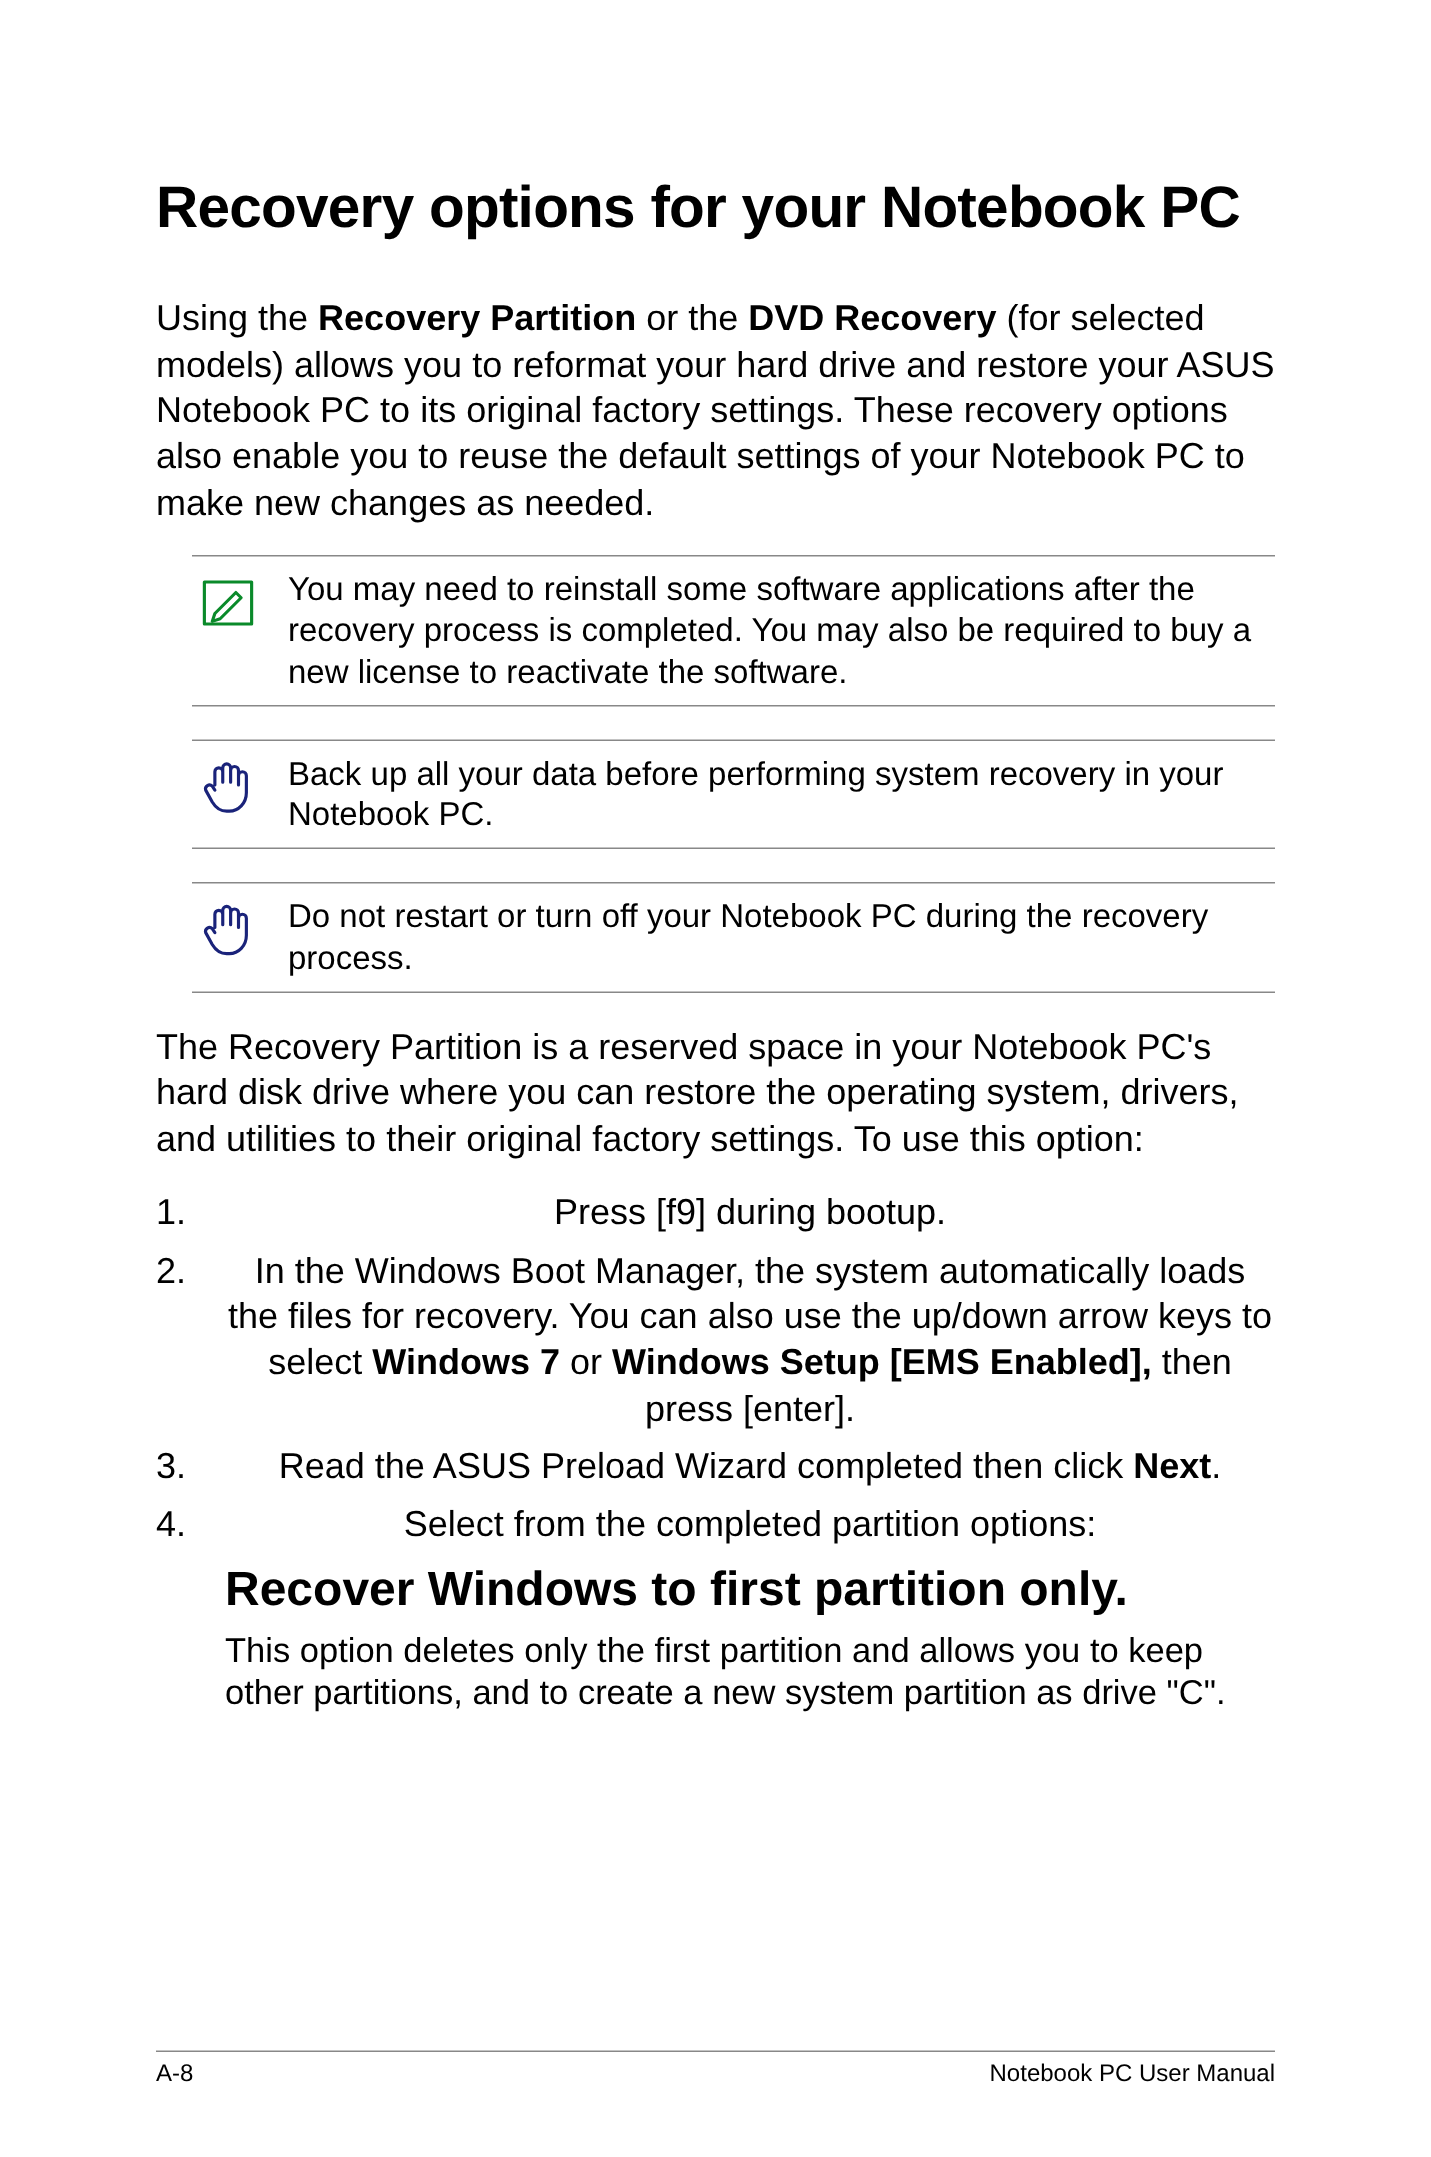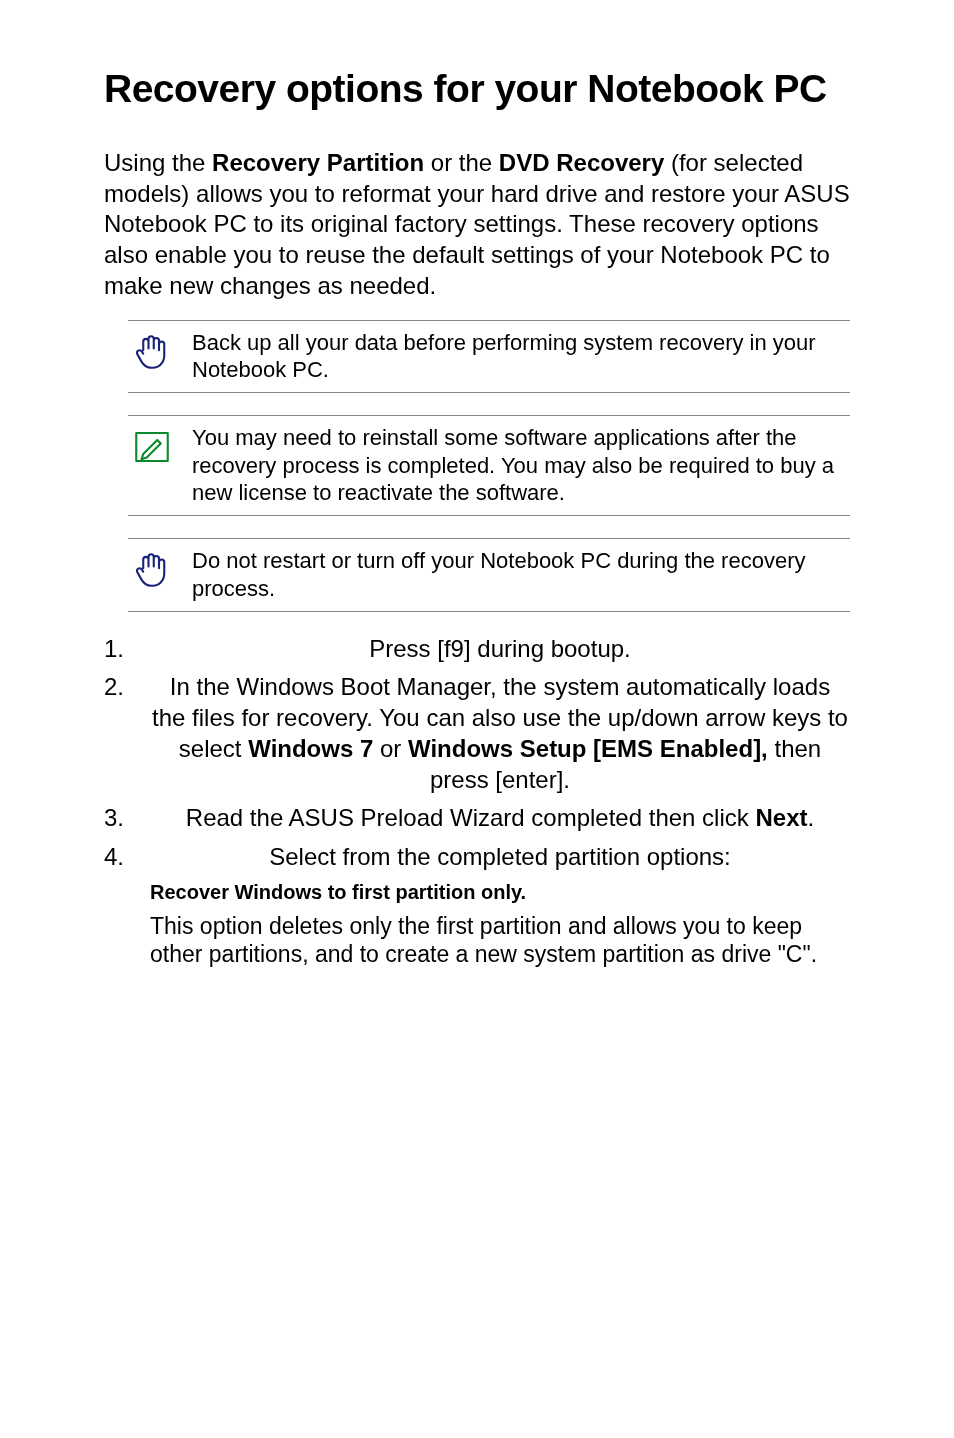--- a/index.html
+++ b/index.html
@@ -1,83 +1,88 @@
 <!DOCTYPE html>
 <html><head>
 <meta charset="utf-8">
 <style>
   * { margin: 0; padding: 0; box-sizing: border-box; }
   html, body { width: 954px; height: 1438px; background: #fff; font-family: "Segoe UI", "Helvetica Neue", Arial, sans-serif; color: #000; }
-  .page { padding: 66px 104px 40px 104px; position: relative; height: 100%; }
+  .page { padding: 116px 104px 40px 104px; position: relative; height: 100%; }
   h1 { font-size: 39px; font-weight: 700; line-height: 1.18; letter-spacing: -0.5px; margin-bottom: 36px; }
   .intro { font-size: 24px; line-height: 1.28; margin-bottom: 14px; }
   .intro strong { font-weight: 700; }
   .note-block { display: flex; align-items: flex-start; margin: 18px 0 22px 24px; border-top: 1px solid #888; border-bottom: 1px solid #888; padding: 8px 0; }
   .note-icon { width: 48px; flex: 0 0 48px; display: flex; justify-content: center; padding-top: 2px; }
   .note-icon svg { width: 42px; height: 42px; }
   .note-text { font-size: 22px; line-height: 1.26; padding-left: 16px; flex: 1; }
   h2 { font-size: 28px; font-weight: 700; margin-top: 8px; margin-bottom: 14px; }
   .body-p { font-size: 24px; line-height: 1.28; margin-bottom: 18px; }
   ol.steps { list-style: none; counter-reset: step; margin-left: 0; }
   ol.steps > li { font-size: 24px; line-height: 1.28; margin-bottom: 8px; padding-left: 46px; position: relative; text-align: center; }
   ol.steps > li::before { counter-increment: step; content: counter(step) "."; position: absolute; left: 0; top: 0; }
   ol.steps strong { font-weight: 700; }
-  .sub-heading { font-size: 20px; font-weight: 700; margin-top: 6px; margin-bottom: 8px; padding-left: 46px; }
+  .sub-heading { font-size: 32px; font-weight: 700; margin-top: 6px; margin-bottom: 8px; padding-left: 46px; }
   .sub-body { font-size: 23px; line-height: 1.24; padding-left: 46px; }
   .footer { position: absolute; bottom: 46px; left: 104px; right: 104px; display: flex; justify-content: space-between; border-top: 1px solid #888; padding-top: 6px; font-size: 16px; }
 </style>
 </head>
 <body>
 
 <div class="page">
 
   <h1>Recovery options for your Notebook PC</h1>
 
   <p class="intro">
     <span>Using the </span><strong>Recovery Partition</strong><span> or the </span><strong>DVD Recovery</strong><span> (for selected models) allows you to reformat your hard drive and restore your ASUS Notebook PC to its original factory settings. These recovery options also enable you to reuse the default settings of your Notebook PC to make new changes as needed.</span>
   </p>
-
-  <div class="note-block">
-    <div class="note-icon">
-      <svg viewBox="0 0 48 48" fill="none" stroke="#1a237a" stroke-width="2.4" stroke-linecap="round" stroke-linejoin="round">
-        <path d="M14 22 V12 a3 3 0 0 1 6 0 V20 M20 20 V9 a3 3 0 0 1 6 0 V20 M26 20 V11 a3 3 0 0 1 6 0 V22 M32 22 V15 a3 3 0 0 1 6 0 V28 c0 8 -6 14 -13 14 h-2 c-5 0 -8 -2 -11 -7 l-5 -9 a3 3 0 0 1 5 -3 l2 3"></path>
-      </svg>
-    </div>
-    <div class="note-text">Back up all your data before performing system recovery in your Notebook PC.</div>
-  </div>
 
   <div class="note-block">
     <div class="note-icon">
       <svg viewBox="0 0 48 48" fill="none" stroke="#0a8a2a" stroke-width="2.4" stroke-linecap="round" stroke-linejoin="round">
         <rect x="6" y="8" width="36" height="32"></rect>
         <path d="M14 32 L30 16 L34 20 L18 36 L12 38 L14 32 Z"></path>
       </svg>
     </div>
     <div class="note-text">You may need to reinstall some software applications after the recovery process is completed. You may also be required to buy a new license to reactivate the software.</div>
   </div>
 
   <div class="note-block">
     <div class="note-icon">
       <svg viewBox="0 0 48 48" fill="none" stroke="#1a237a" stroke-width="2.4" stroke-linecap="round" stroke-linejoin="round">
         <path d="M14 22 V12 a3 3 0 0 1 6 0 V20 M20 20 V9 a3 3 0 0 1 6 0 V20 M26 20 V11 a3 3 0 0 1 6 0 V22 M32 22 V15 a3 3 0 0 1 6 0 V28 c0 8 -6 14 -13 14 h-2 c-5 0 -8 -2 -11 -7 l-5 -9 a3 3 0 0 1 5 -3 l2 3"></path>
       </svg>
     </div>
+    <div class="note-text">Back up all your data before performing system recovery in your Notebook PC.</div>
+  </div>
+
+  <div class="note-block">
+    <div class="note-icon">
+      <svg viewBox="0 0 48 48" fill="none" stroke="#1a237a" stroke-width="2.4" stroke-linecap="round" stroke-linejoin="round">
+        <path d="M14 22 V12 a3 3 0 0 1 6 0 V20 M20 20 V9 a3 3 0 0 1 6 0 V20 M26 20 V11 a3 3 0 0 1 6 0 V22 M32 22 V15 a3 3 0 0 1 6 0 V28 c0 8 -6 14 -13 14 h-2 c-5 0 -8 -2 -11 -7 l-5 -9 a3 3 0 0 1 5 -3 l2 3"></path>
+      </svg>
+    </div>
     <div class="note-text">Do not restart or turn off your Notebook PC during the recovery process.</div>
   </div>
 
 
+  <p class="body-p">The Recovery Partition is a reserved space in your Notebook PC's hard disk drive where you can restore the operating system, drivers, and utilities to their original factory settings. To use this option:</p>
 
   <ol class="steps">
     <li><span>Press [f9] during bootup.</span></li>
     <li>
       <span>In the Windows Boot Manager, the system automatically loads the files for recovery. You can also use the up/down arrow keys to select </span><strong>Windows 7</strong><span> or </span><strong>Windows Setup [EMS Enabled],</strong><span> then press [enter].</span>
     </li>
     <li>
       <span>Read the ASUS Preload Wizard completed then click </span><strong>Next</strong><span>.</span>
     </li>
     <li><span>Select from the completed partition options:</span></li>
   </ol>
 
   <p class="sub-heading">Recover Windows to first partition only.</p>
   <p class="sub-body">This option deletes only the first partition and allows you to keep other partitions, and to create a new system partition as drive "C".</p>
 
+  <div class="footer">
+    <span>A-8</span>
+    <span>Notebook PC User Manual</span>
+  </div>
 
 </div>
 
 </body></html>

